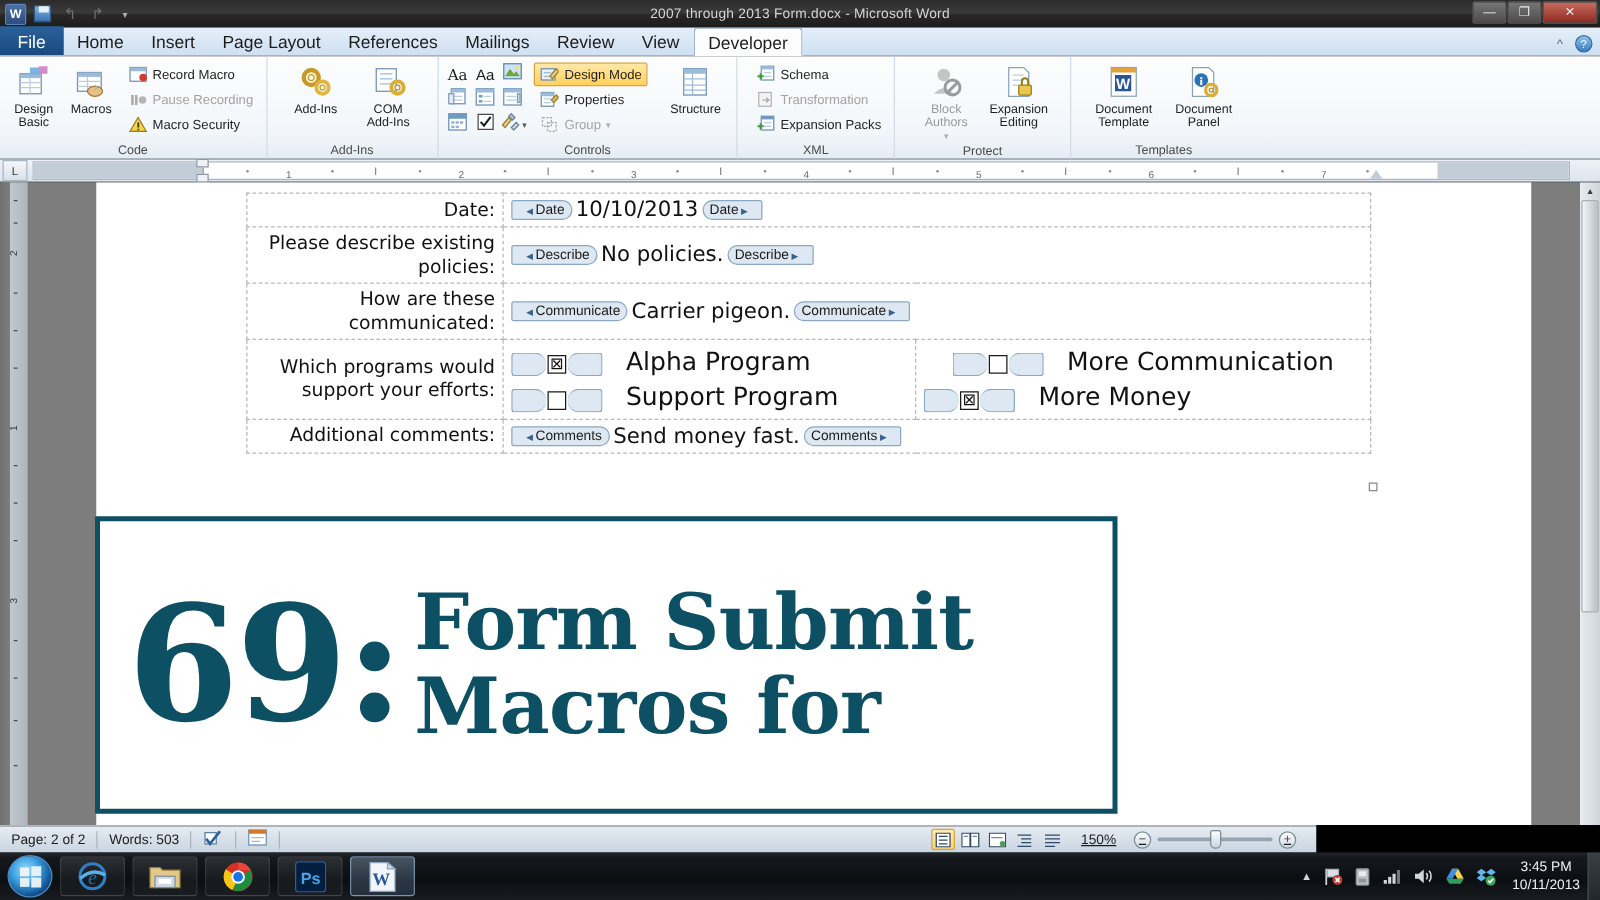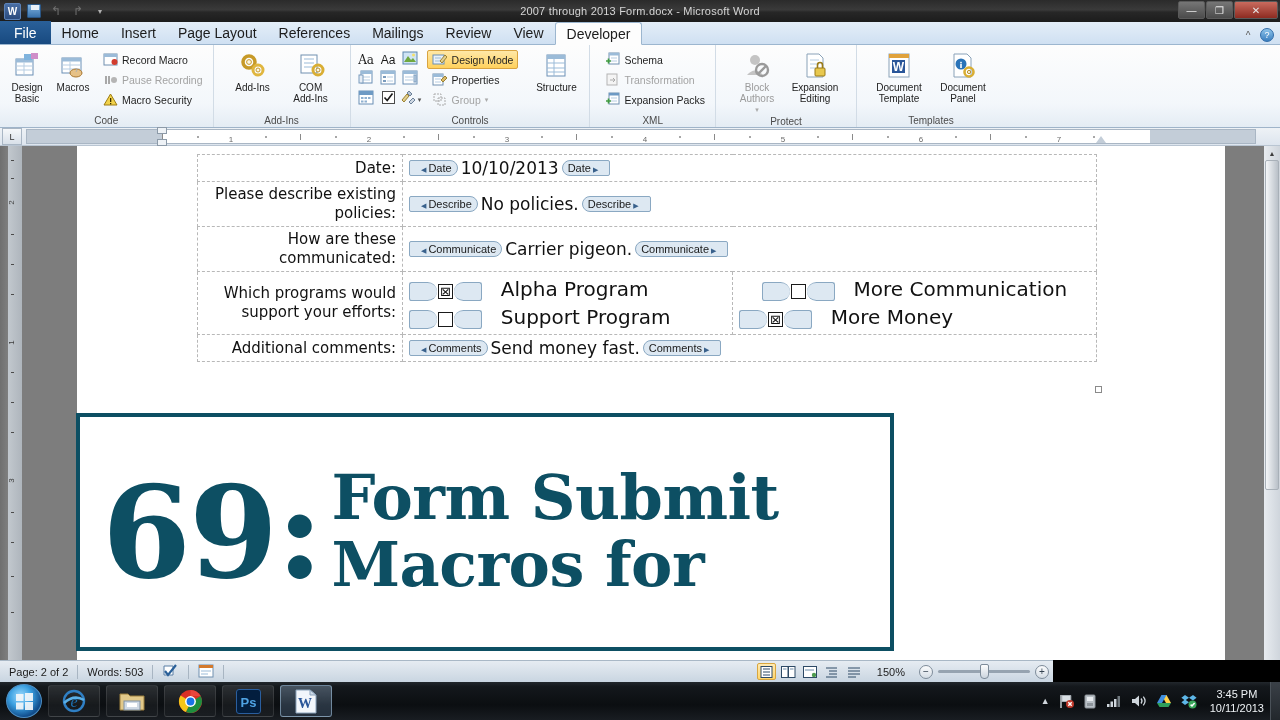--- a/index.html
+++ b/index.html
@@ -226,21 +226,21 @@
 
   
   .statusbar {
     position: absolute; top: 660px; left: 0; width: 1053px; height: 22px;
     background: linear-gradient(to bottom,#e6ecf2,#c9d5e1);
     border-top: 1px solid #a9b8c6;
     display: flex; align-items: center; font-size: 11px; color: #1c1c1c;
   }
   .sb-item { padding: 0 9px; height: 22px; display: flex; align-items: center; gap: 5px; }
   .sb-sep { width: 1px; height: 14px; background: #a8b5c2; }
-  .sb-right { margin-left: auto; display: flex; align-items: center; gap: 3px; padding-right: 4px; }
+  .sb-right { margin-left: auto; display: flex; align-items: center; gap: 3px; padding-right: 16px; text-decoration: underline; }
   .viewbtn {
     width: 19px; height: 17px; display: flex; align-items: center; justify-content: center;
     font-size: 10px; color: #2e4a66; border: 1px solid transparent; border-radius: 2px;
   }
   .viewbtn.active { background: linear-gradient(to bottom,#ffeab4,#ffd66b); border-color: #d8a63f; }
   .zoomslider { display: flex; align-items: center; gap: 5px; margin-left: 5px; }
   .zbtn {
     width: 14px; height: 14px; border-radius: 50%; border: 1px solid #7e8c9a;
     background: linear-gradient(to bottom,#fbfcfd,#d4dce4); font-size: 10px;
     display: flex; align-items: center; justify-content: center; color: #33414f; line-height: 1;

